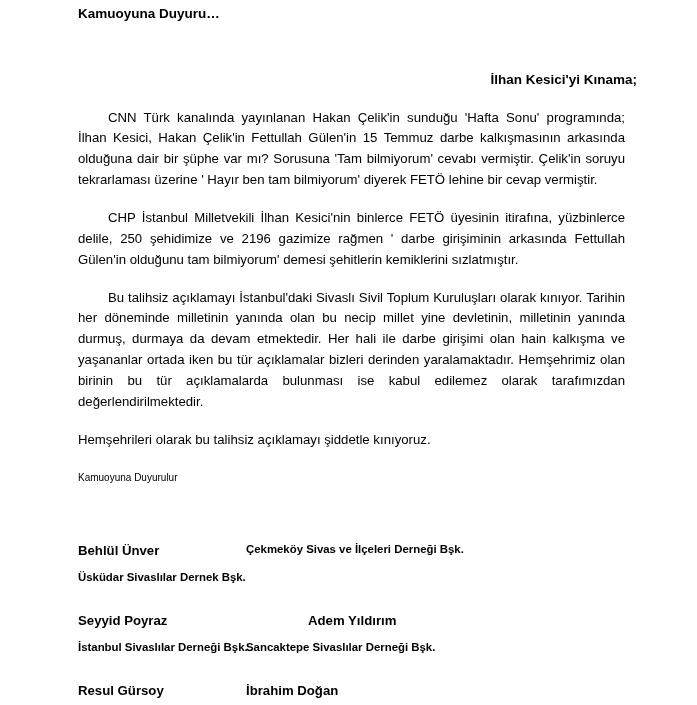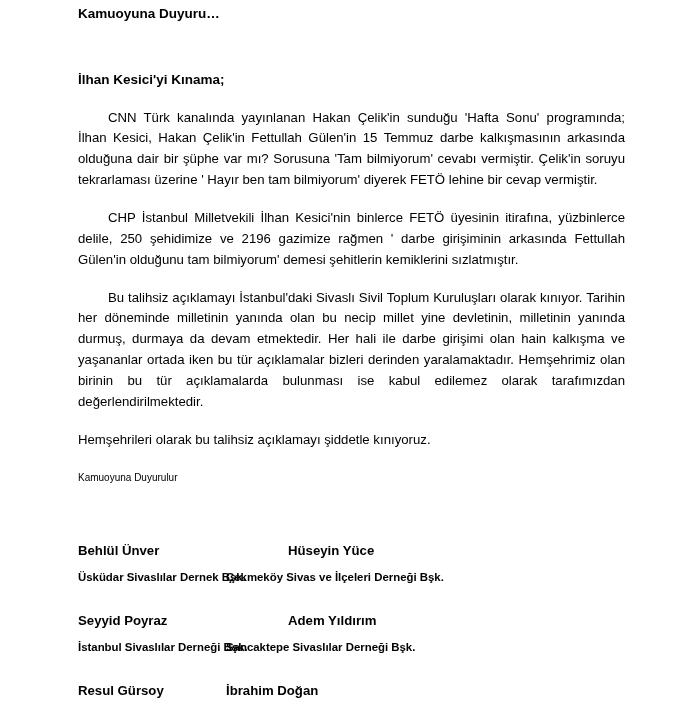--- a/index.html
+++ b/index.html
@@ -30,20 +30,21 @@
     margin-top: 4px;
     margin-bottom: 0;
     line-height: 1.5;
   }
   .subtitle-line {
     font-size: 13.5px;
     font-weight: 600;
     margin-top: 46px;
     margin-bottom: 0;
     line-height: 1.5;
+    text-align: right;
   }
   p.body-par {
     font-size: 13.2px;
     line-height: 1.58;
     text-align: justify;
     text-justify: inter-word;
     margin: 17px 12px 0 0;
     text-indent: 30px;
     hyphens: none;
   }
@@ -56,20 +57,21 @@
     margin: 19px 0 0 0;
     text-indent: 0;
   }
   .signers {
     margin-top: 58px;
   }
   .sig-row {
     display: flex;
     width: 100%;
     margin-bottom: 30px;
+    gap: 20px;
   }
   .sig-col {
     box-sizing: border-box;
   }
   .sig-col.c1 { width: 148px; padding-right: 4px; }
   .sig-col.c2 { width: 184px; padding-right: 4px; }
   .sig-col.c3 { width: 230px; }
   .sig-name {
     font-size: 13.2px;
     font-weight: 700;
@@ -102,21 +104,20 @@
     <p class="closing">Kamuoyuna Duyurulur</p>
 
     <div class="signers">
 
       <div class="sig-row">
         <div class="sig-col c1">
           <div class="sig-name indent-1">Behlül Ünver</div>
           <div class="sig-org">Üsküdar Sivaslılar Dernek Bşk.</div>
         </div>
         <div class="sig-col c3">
-          <div class="sig-name indent-1" style="margin-left:62px;">Hüseyin Yüce</div>
           <div class="sig-org">Çekmeköy Sivas ve İlçeleri Derneği Bşk.</div>
         </div>
       </div>
 
       <div class="sig-row">
         <div class="sig-col c1">
           <div class="sig-name indent-1">Seyyid Poyraz</div>
           <div class="sig-org">İstanbul Sivaslılar Derneği Bşk.</div>
         </div>
         <div class="sig-col c3">

